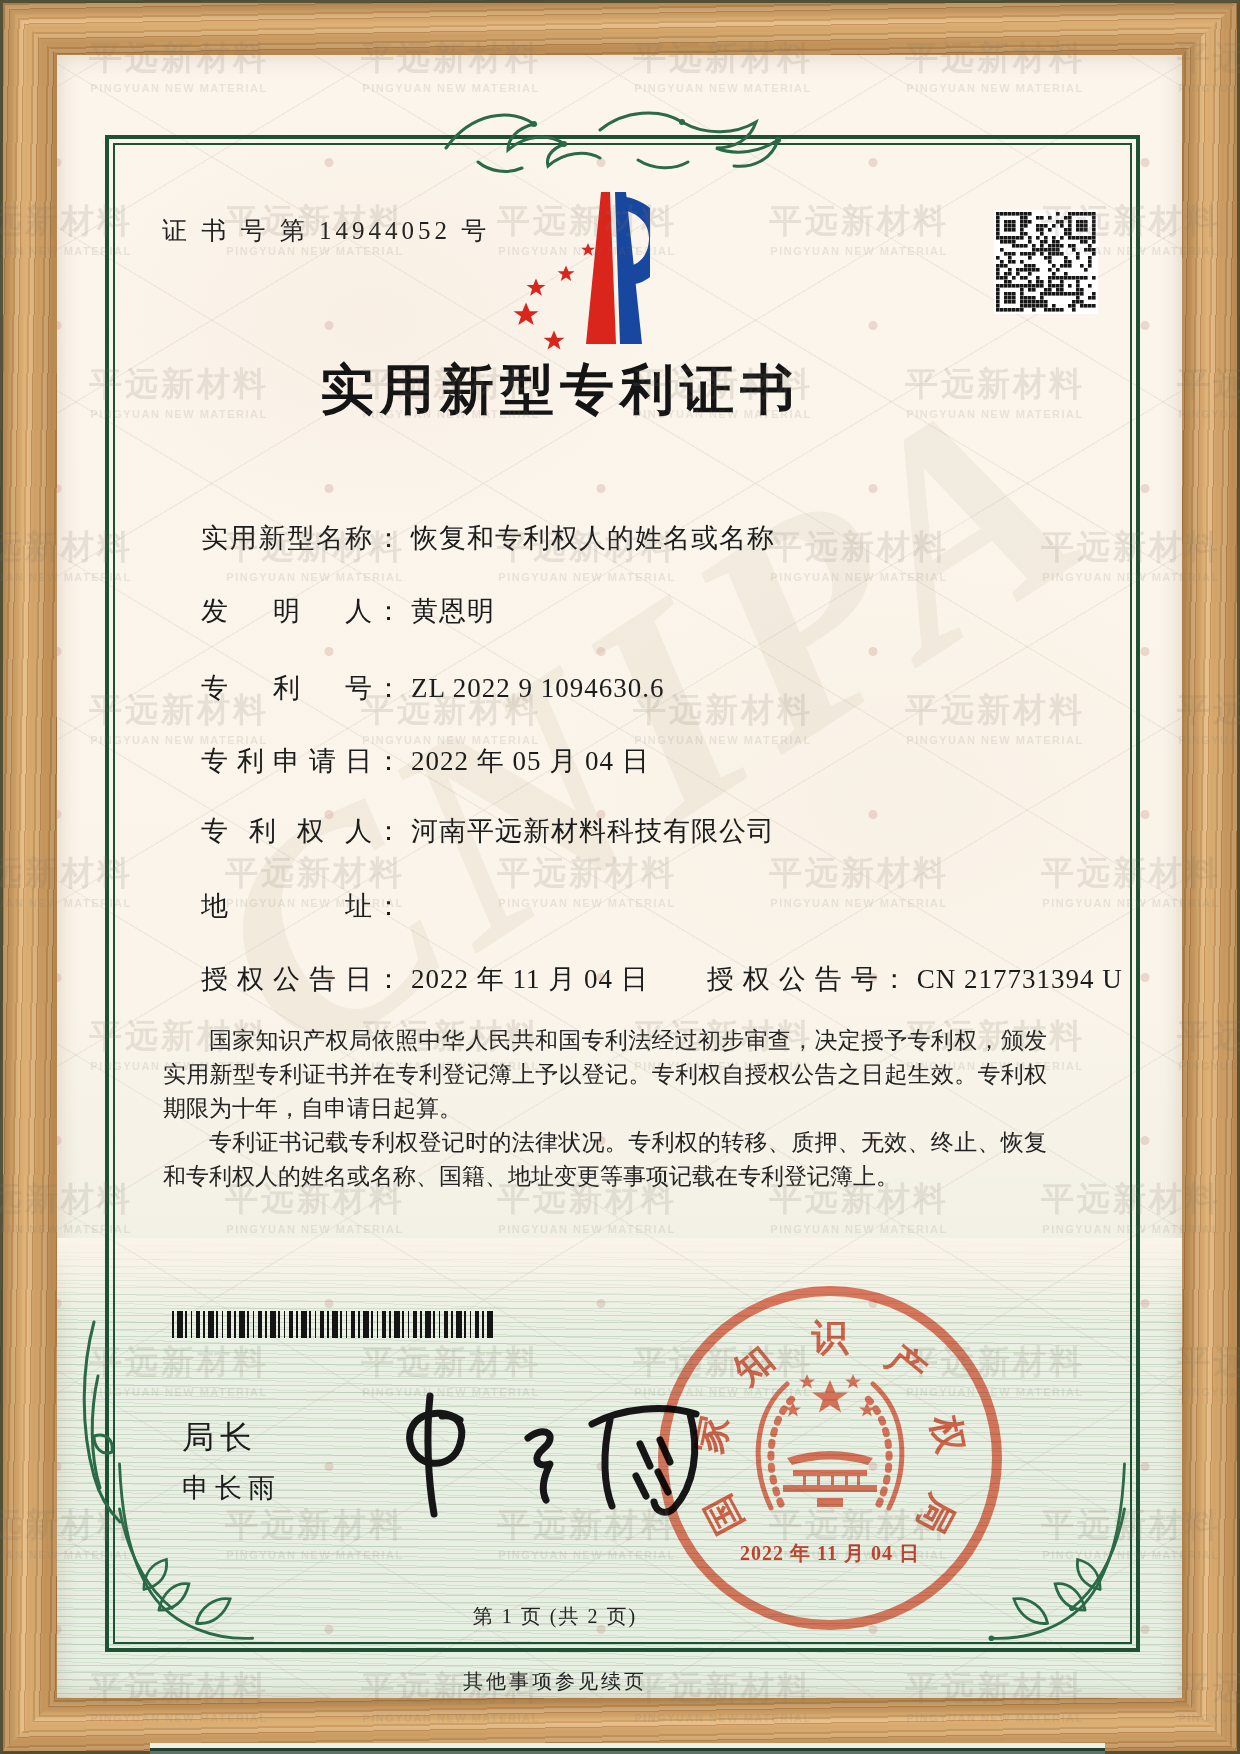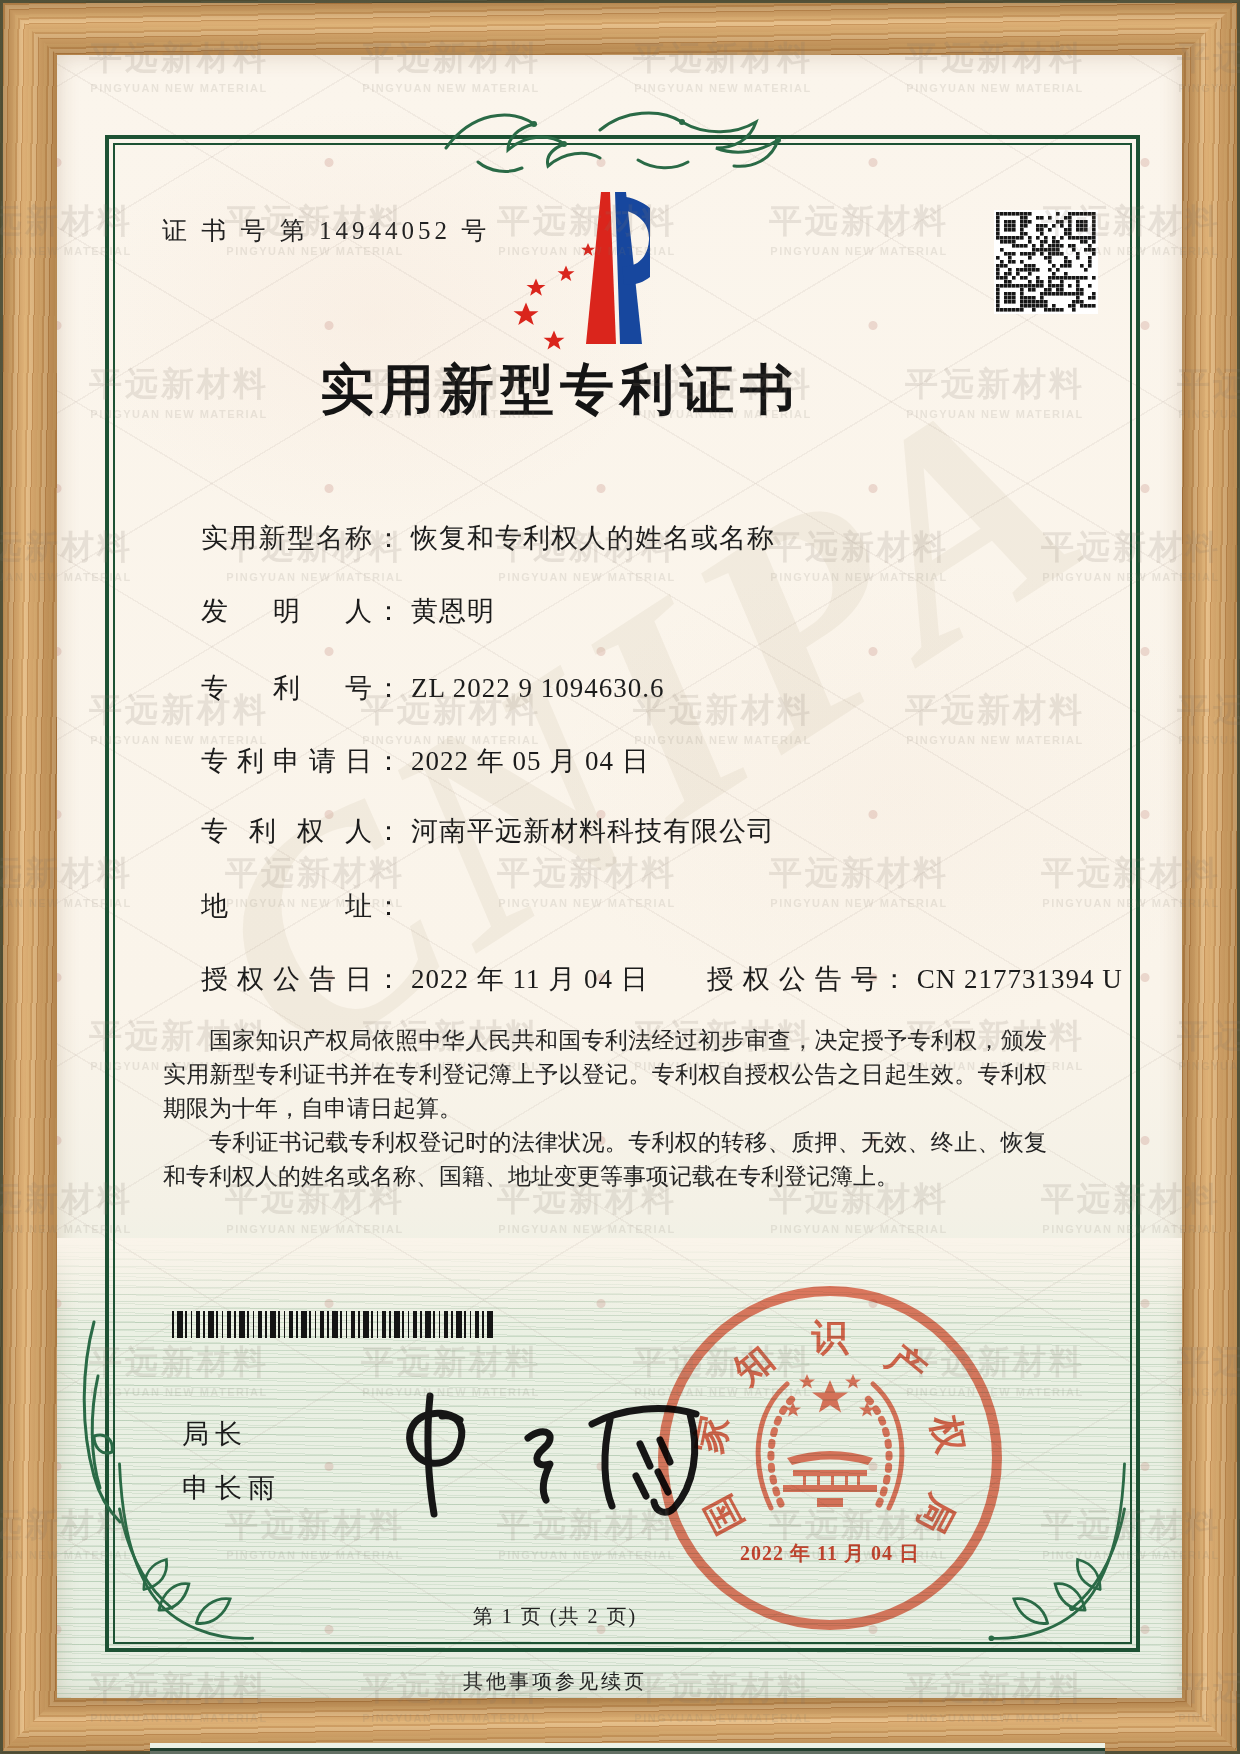--- a/index.html
+++ b/index.html
@@ -56,21 +56,21 @@
   
   .paras{position:absolute;left:163px;top:1024px;width:884px;z-index:8;font-size:23px;line-height:34px;
     text-align:justify;color:#232323;}
   .paras p{margin:0;text-indent:2em;}
 
   
   .barcode{position:absolute;left:172px;top:1311px;width:322px;height:27px;z-index:8;
     background:repeating-linear-gradient(90deg,#141414 0 2px,rgba(0,0,0,0) 2px 5px,#141414 5px 11px,
     rgba(0,0,0,0) 11px 13px,#141414 13px 15px,rgba(0,0,0,0) 15px 19px,#141414 19px 20px,
     rgba(0,0,0,0) 20px 24px,#141414 24px 28px,rgba(0,0,0,0) 28px 31px);}
-  .dir-title{position:absolute;left:182px;top:1416px;z-index:8;font-size:27px;letter-spacing:6px;color:#1c1c1c;}
+  .dir-title{position:absolute;left:182px;top:1416px;z-index:8;font-size:32px;letter-spacing:6px;color:#1c1c1c;}
   .dir-name{position:absolute;left:182px;top:1470px;z-index:8;font-size:27px;letter-spacing:6px;color:#1c1c1c;}
   .sig-svg{position:absolute;left:360px;top:1380px;z-index:8;}
   .sig-svg path{stroke:#161616;stroke-width:7;fill:none;stroke-linecap:round;stroke-linejoin:round;}
 
   
   .seal{position:absolute;left:658px;top:1286px;width:324px;height:324px;z-index:9;border-radius:50%;
     border:10px solid rgba(226,96,70,.82);box-sizing:content-box;mix-blend-mode:multiply;}
   .seal-char{position:absolute;left:50%;top:50%;font-size:37px;font-weight:bold;
     color:rgba(224,90,64,.9);}
   .seal-date{position:absolute;left:0;width:100%;top:244px;text-align:center;font-size:20px;

